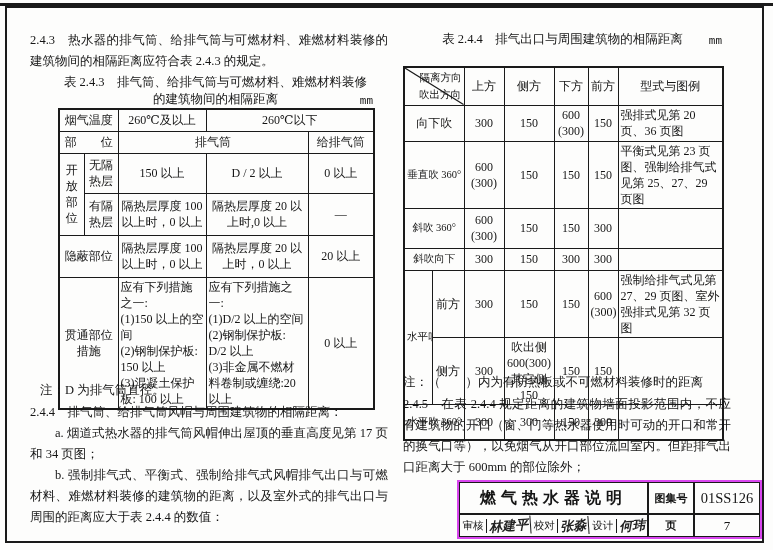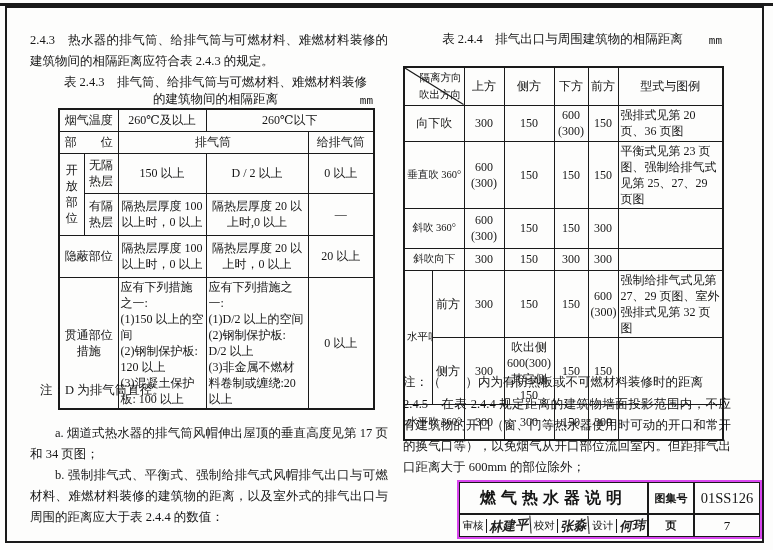--- a/index.html
+++ b/index.html
@@ -92,35 +92,36 @@
       <td colspan="2">隐蔽部位</td>
       <td>隔热层厚度 100 以上时，0 以上</td>
       <td>隔热层厚度 20 以上时，0 以上</td>
       <td>20 以上</td>
     </tr>
     <tr style="height:102px">
       <td colspan="2">贯通部位 措施</td>
       <td class="measures">
         <div>应有下列措施之一:</div>
         <div>(1)150 以上的空间</div>
-        <div>(2)钢制保护板: 120 以上</div>
+        <div>(2)钢制保护板: 150 以上</div>
         <div>(3)混凝土保护板: 100 以上</div>
       </td>
       <td class="measures">
         <div>应有下列措施之一:</div>
         <div>(1)D/2 以上的空间</div>
         <div>(2)钢制保护板: D/2 以上</div>
         <div>(3)非金属不燃材料卷制或缠绕:20 以上</div>
       </td>
       <td>0 以上</td>
     </tr>
   </tbody>
     </table>
 
   <div class="blk note" style="left:40px;top:382px;">注：D 为排气筒直径。</div>
+  <div class="blk para" style="left:30px;top:402px;width:358px;">2.4.4　排气筒、给排气筒风帽与周围建筑物的相隔距离：</div>
   <div class="blk para indent" style="left:30px;top:423px;width:358px;">a. 烟道式热水器的排气筒风帽伸出屋顶的垂直高度见第 17 页和 34 页图；</div>
   <div class="blk para indent" style="left:30px;top:465px;width:358px;">b. 强制排气式、平衡式、强制给排气式风帽排气出口与可燃材料、难燃材料装修的建筑物的距离，以及室外式的排气出口与周围的距离应大于表 2.4.4 的数值：</div>
 
   <div class="blk cap" style="left:403px;top:31px;width:319px;position:absolute;">
     <span>表 2.4.4　排气出口与周围建筑物的相隔距离</span>
     <span class="unit">mm</span>
   </div>
 
   <table class="dtab blk" style="left:403px;top:50px;width:319px;margin-top:16px;">
     <colgroup>

